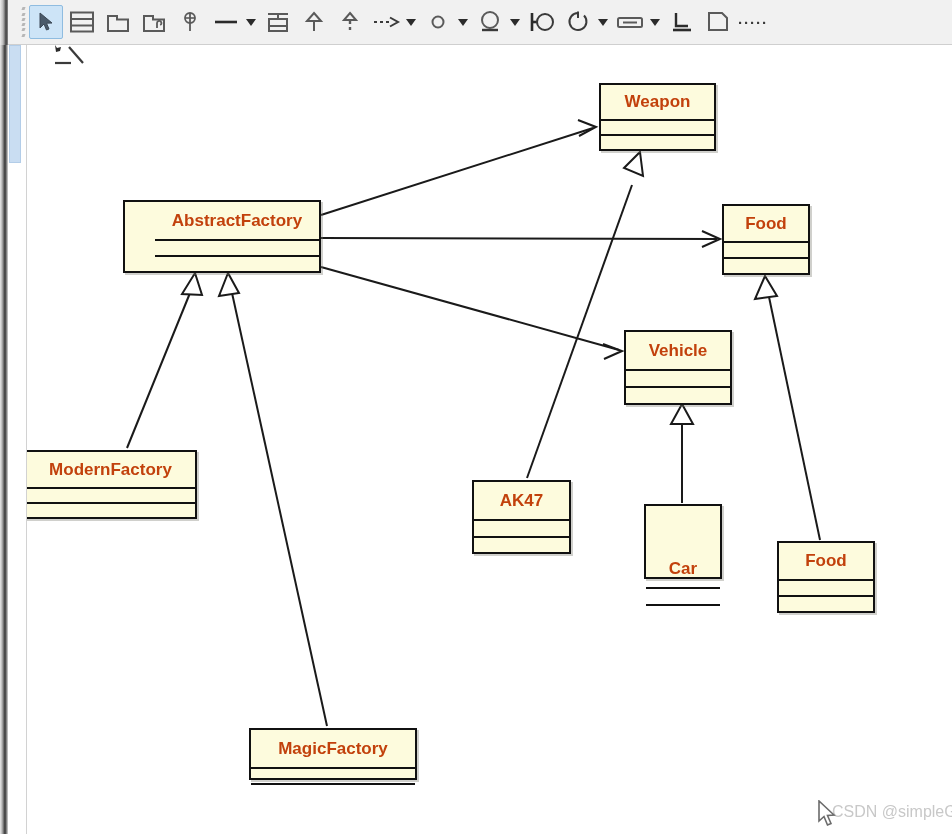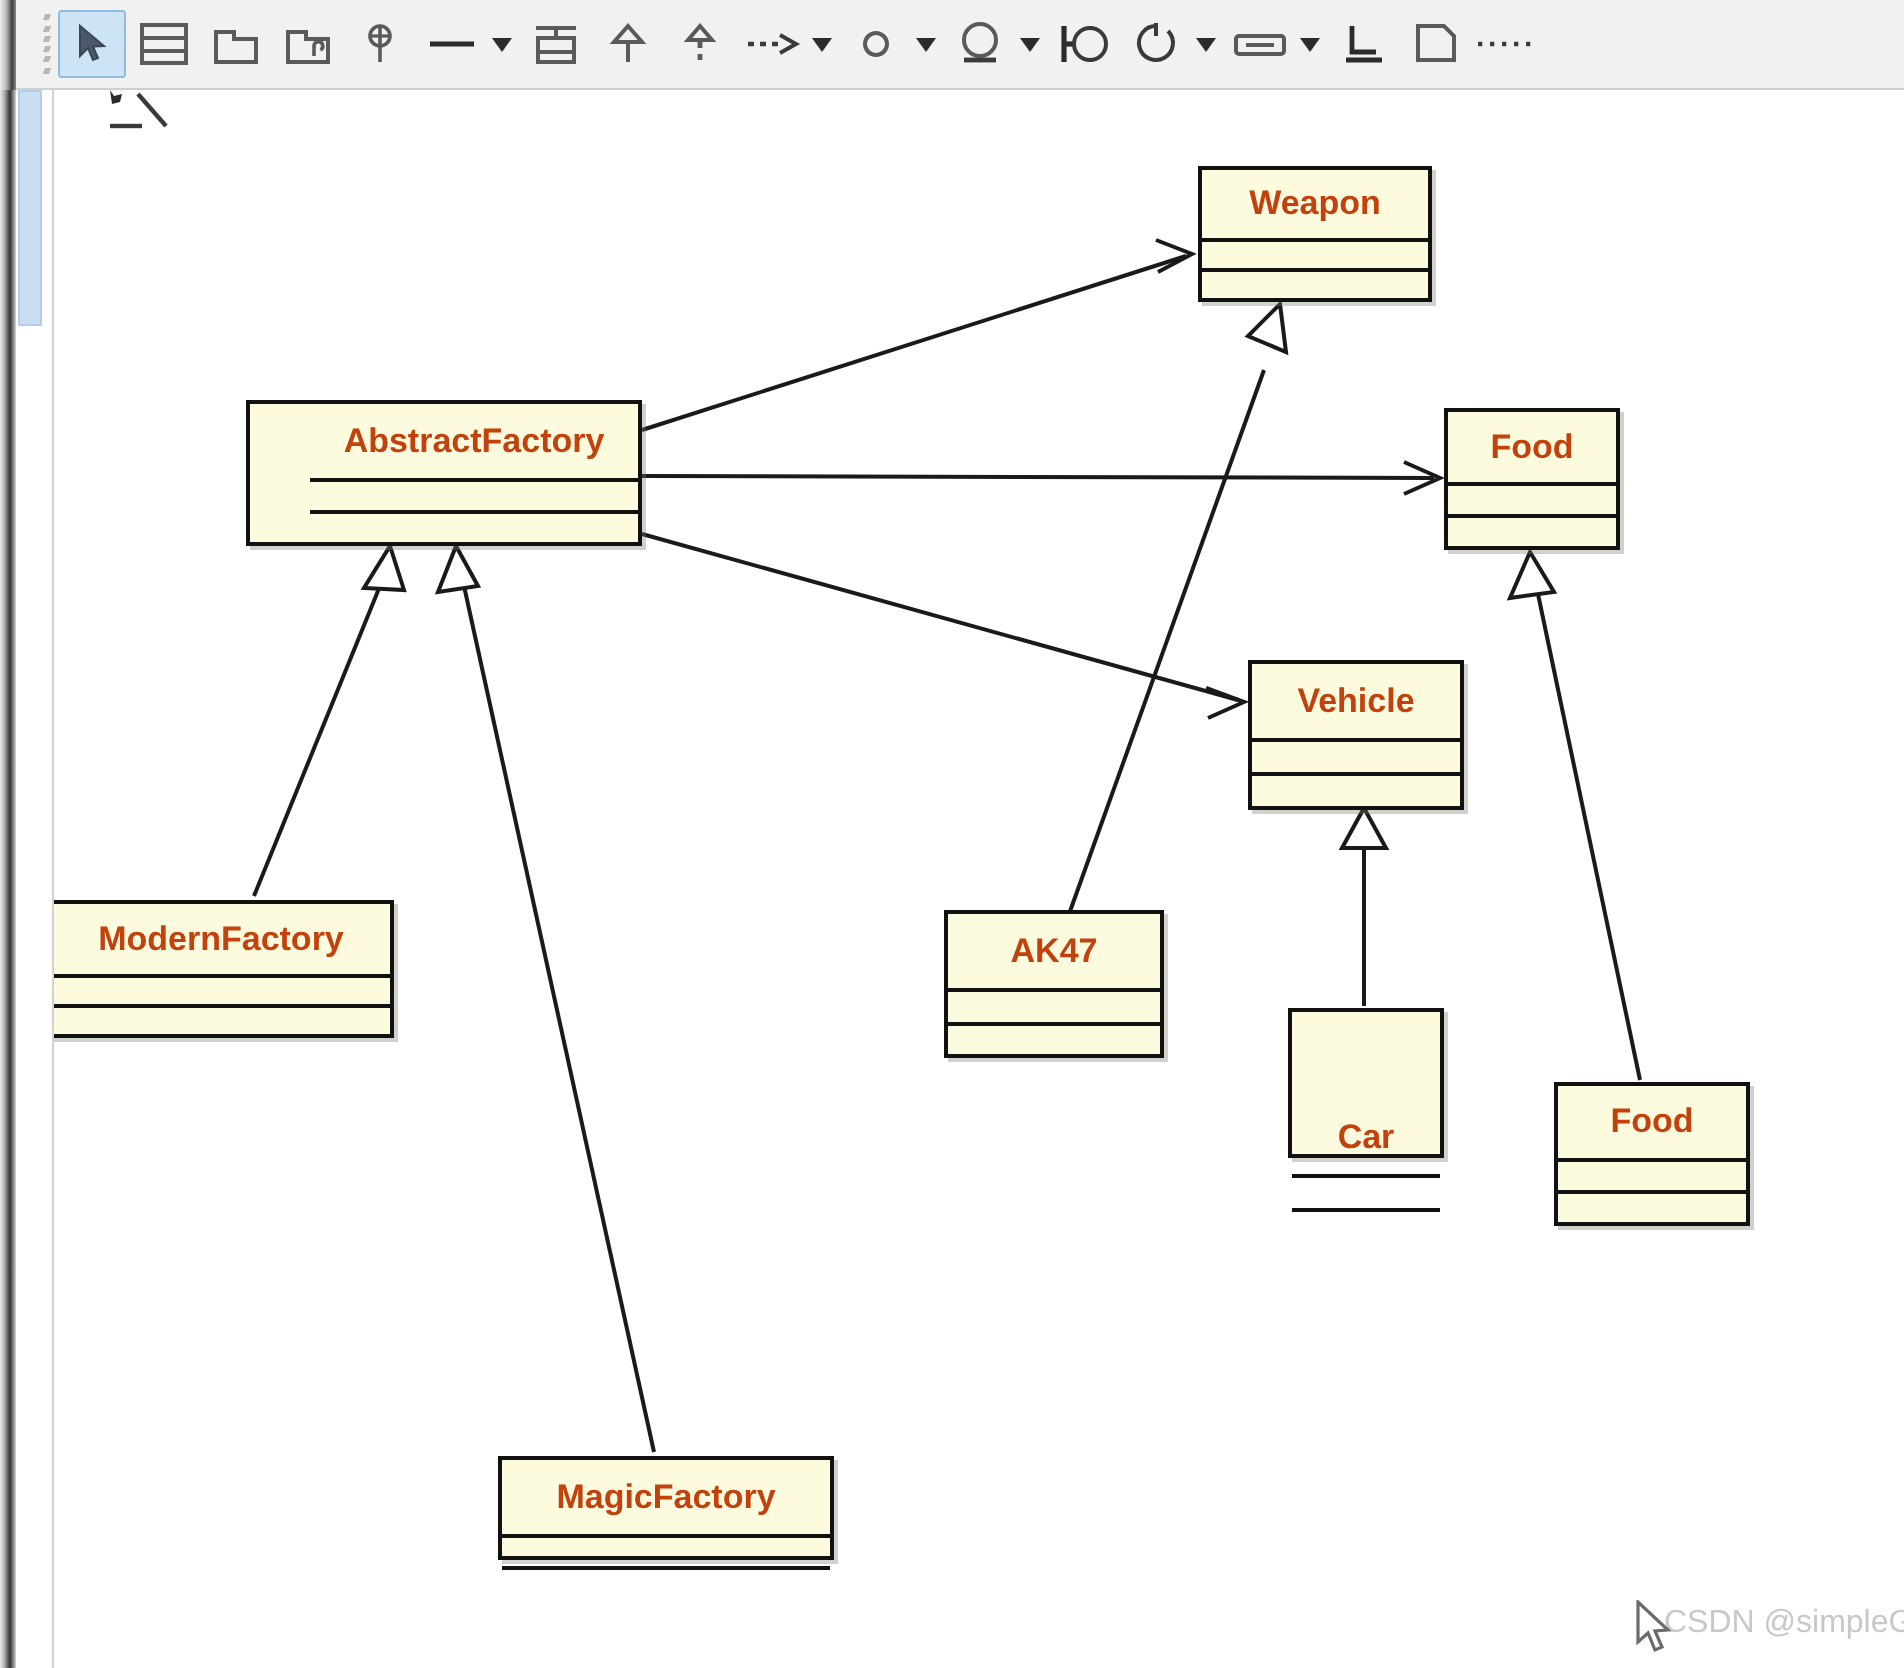--- a/index.html
+++ b/index.html
@@ -411,21 +411,21 @@
       <div class="compartment div" style="height:17px;"></div>
       <div class="compartment" style="height:15px;"></div>
     </div>
 
     <div class="node" style="left:-3px; top:405px; width:173px; height:69px;">
       <div class="title" style="height:37px;">ModernFactory</div>
       <div class="compartment div" style="height:15px;"></div>
       <div class="compartment" style="height:13px;"></div>
     </div>
 
-    <div class="node" style="left:445px; top:410px; width:110px; height:74px;">
+    <div class="node" style="left:445px; top:435px; width:99px; height:74px;">
       <div class="title" style="height:39px;">AK47</div>
       <div class="compartment div" style="height:17px;"></div>
       <div class="compartment" style="height:14px;"></div>
     </div>
 
     <div class="node" style="left:617px; top:459px; width:78px; height:75px;">
       <div class="title" style="height:39px;margin-top:44px;">Car</div>
       <div class="compartment div" style="height:17px;"></div>
       <div class="compartment" style="height:15px;"></div>
     </div>

